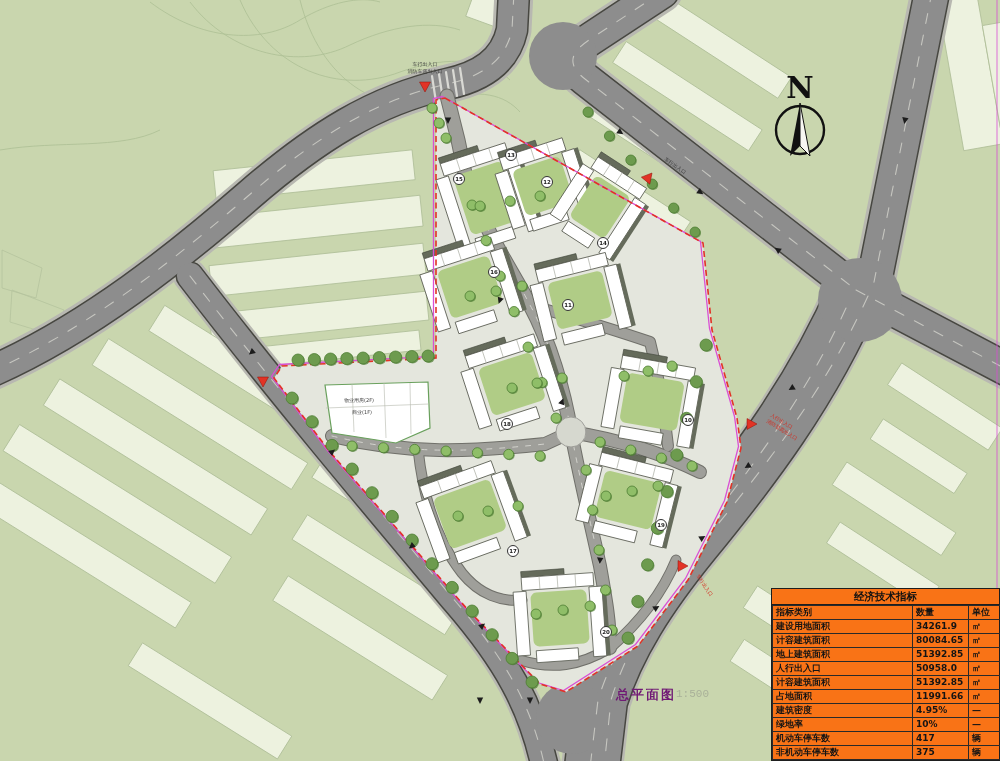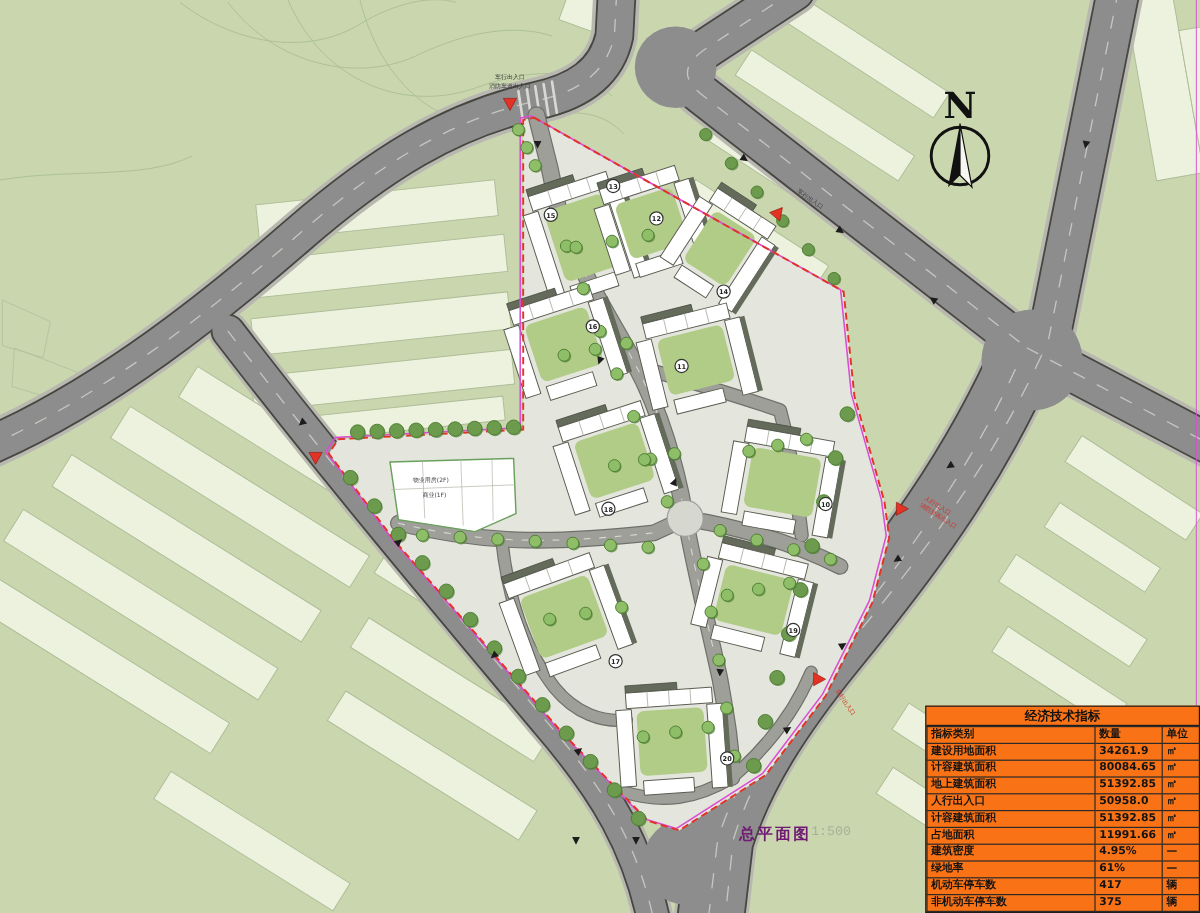--- a/index.html
+++ b/index.html
@@ -596,21 +596,21 @@
             <td>11991.66</td>
             <td>㎡</td>
           </tr>
           <tr>
             <td>建筑密度</td>
             <td>4.95%</td>
             <td>—</td>
           </tr>
           <tr>
             <td>绿地率</td>
-            <td>61%</td>
+            <td>10%</td>
             <td>—</td>
           </tr>
           <tr>
             <td>机动车停车数</td>
             <td>417</td>
             <td>辆</td>
           </tr>
           <tr>
             <td>非机动车停车数</td>
             <td>375</td>

